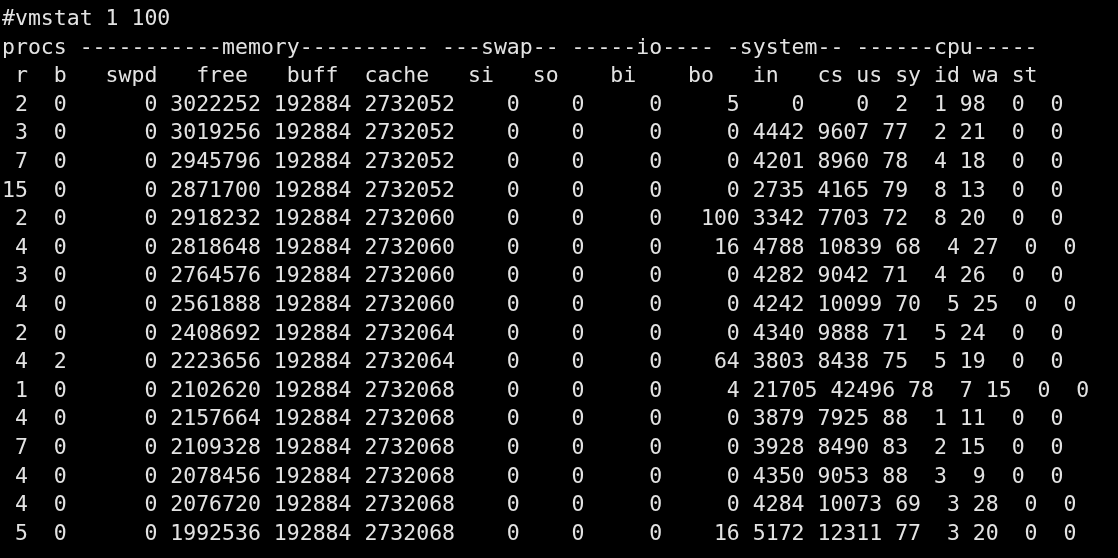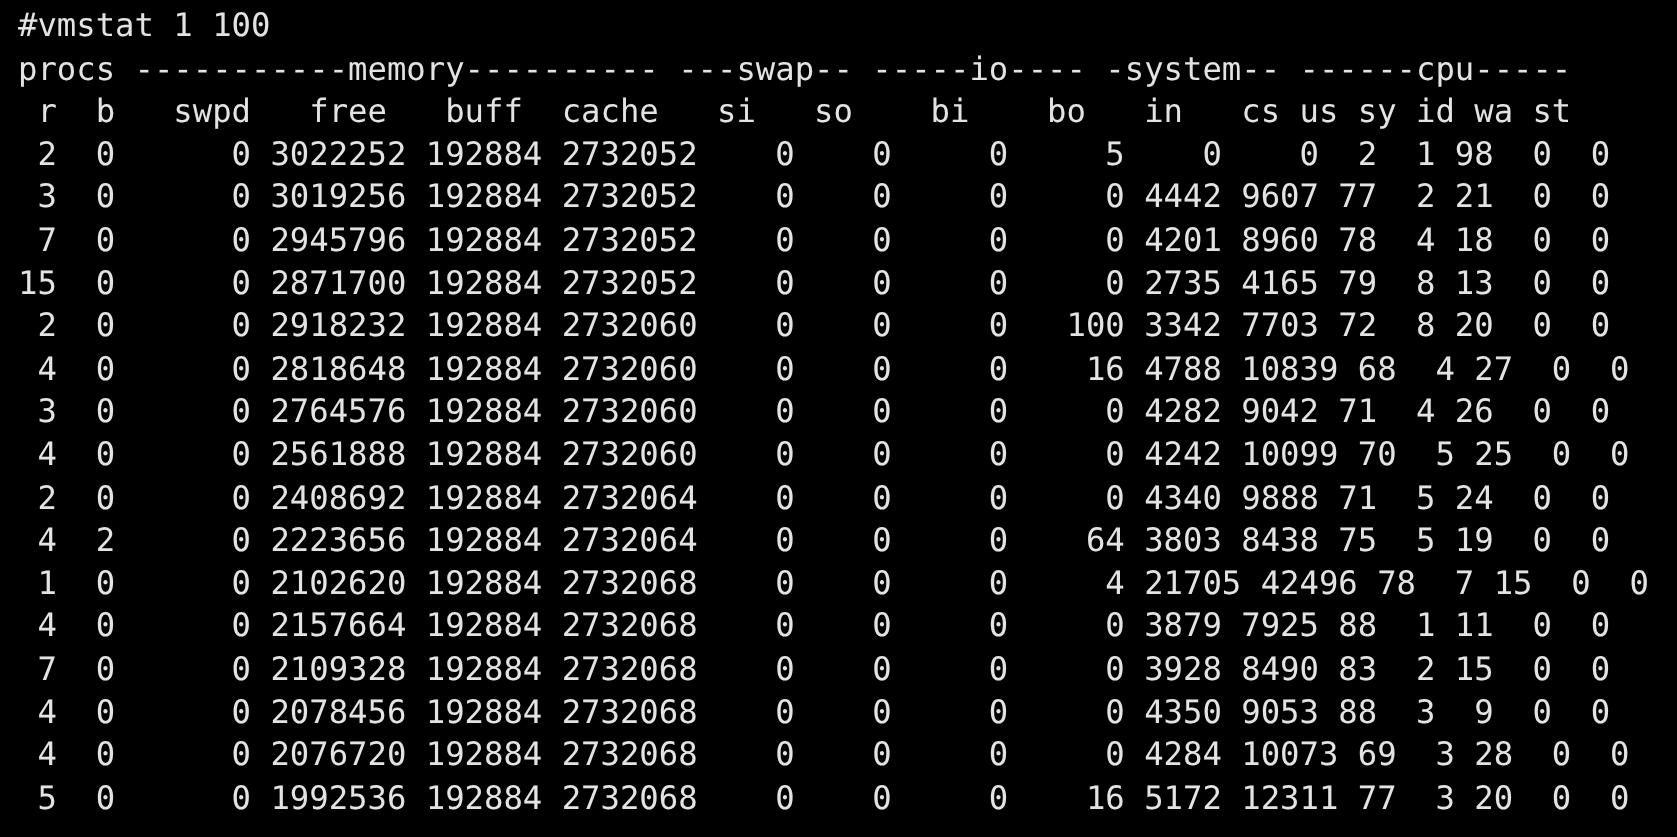--- a/index.html
+++ b/index.html
@@ -9,21 +9,21 @@
   body {
     width: 1118px;
     height: 558px;
     overflow: hidden;
     background: #000000;
   }
   .terminal {
     width: 1118px;
     height: 406px;
     box-sizing: border-box;
-    padding: 4px 0 0 12px;
+    padding: 4px 0 0 2px;
     background: #000000;
   }
   pre.screen {
     margin: 0;
     font-family: "DejaVu Sans Mono", "Liberation Mono", monospace;
     font-size: 21.5px;
     line-height: 28.6px;
     font-weight: normal;
     color: #e3e3e3;
     white-space: pre;

